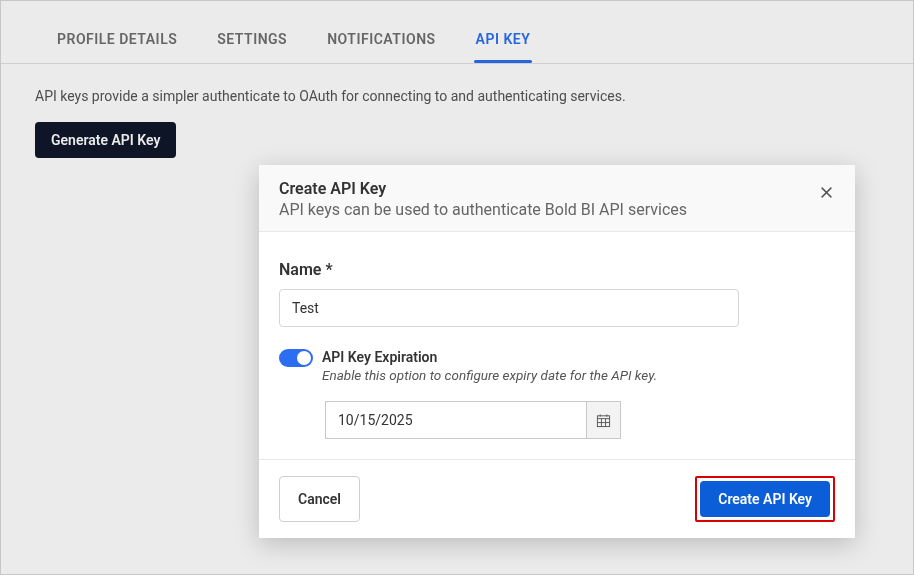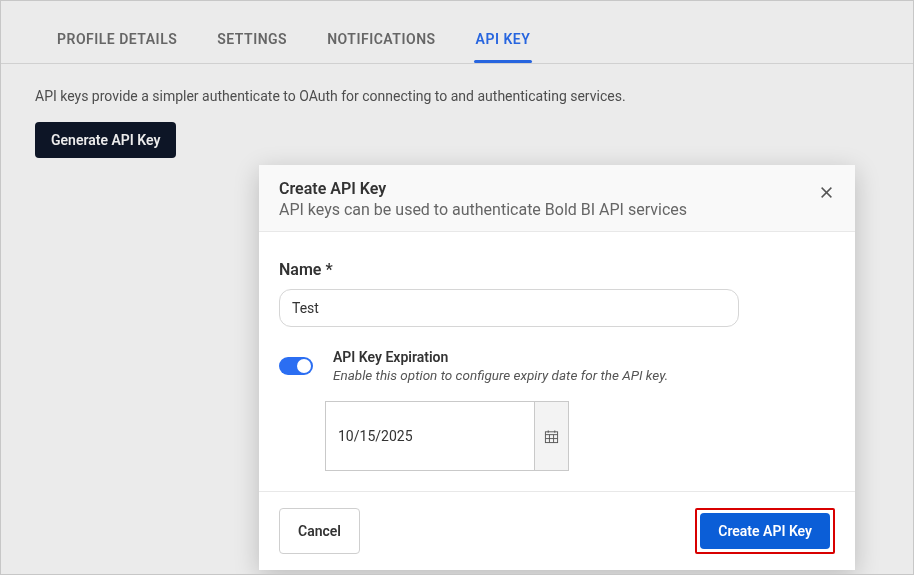--- a/index.html
+++ b/index.html
@@ -12,29 +12,29 @@
     .content { padding: 24px 34px; }
     .desc { color: #555; font-size: 14px; margin-bottom: 18px; }
     .btn-primary { background: #0f172a; color: #fff; border: none; padding: 10px 16px; font-size: 14px; font-weight: 600; border-radius: 4px; cursor: pointer; }
     .modal { position: absolute; left: 258px; top: 164px; width: 596px; background: #fff; box-shadow: 0 6px 24px rgba(0,0,0,0.2); z-index: 10; }
     .modal-head { padding: 14px 20px 12px; border-bottom: 1px solid #e8e8e8; position: relative; background:#f9f9f9;}
     .modal-title { font-size: 16px; font-weight: 600; color: #333; margin-bottom: 2px; }
     .modal-sub { font-size: 16px; color: #666; }
     .close { position: absolute; top: 16px; right: 18px; width: 22px; height: 22px; display: flex; align-items: center; justify-content: center; color: #555; cursor: pointer; font-size: 18px; }
     .modal-body { padding: 28px 20px 20px; }
     .label { font-size: 16px; font-weight: 600; color: #333; margin-bottom: 10px; }
-    .input { width: 460px; padding: 10px 12px; border: 1px solid #d6d6d6; border-radius: 12px; font-size: 14px; color: #333; }
-    .toggle-row { display: flex; align-items: center; gap: 20px; margin-top: 22px; }
+    .input { width: 460px; padding: 10px 12px; border: 1px solid #d6d6d6; border-radius: 4px; font-size: 14px; color: #333; }
+    .toggle-row { display: flex; align-items: flex-start; gap: 9px; margin-top: 22px; }
     .toggle { width: 34px; height: 18px; background: #2B6EF2; border-radius: 10px; position: relative; cursor: pointer; flex-shrink: 0; }
     .toggle::after { content: ''; position: absolute; right: 2px; top: 2px; width: 14px; height: 14px; background: #fff; border-radius: 50%; }
     .toggle-text { }
     .toggle-title { font-size: 14px; font-weight: 600; color: #333; margin-bottom: 2px; }
     .toggle-desc { font-size: 13.5px; color: #555; font-style: italic; }
     .date-wrap { display: flex; margin-top: 18px; margin-left: 46px; }
-    .date-input { width: 210px; padding: 26px 12px; border: 1px solid #c9c9c9; font-size: 14px; color: #333; }
+    .date-input { width: 262px; padding: 10px 12px; border: 1px solid #c9c9c9; font-size: 14px; color: #333; }
     .date-btn { width: 34px; border: 1px solid #c9c9c9; border-left: none; background: #f3f3f3; display: flex; align-items: center; justify-content: center; cursor: pointer; }
     .modal-foot { padding: 16px 20px; border-top: 1px solid #e8e8e8; display: flex; justify-content: space-between; gap: 14px; }
     .btn-secondary { background: #fff; color: #333; border: 1px solid #cfcfcf; padding: 10px 18px; font-size: 14px; font-weight: 600; border-radius: 4px; cursor: pointer; }
     .btn-create { background: #0B5ED7; color: #fff; border: none; padding: 10px 18px; font-size: 14px; font-weight: 600; border-radius: 4px; cursor: pointer; }
     .hl { border: 2px solid #d80000; padding: 3px; border-radius: 2px; }
     .cal-icon { width: 15px; height: 15px; }
   </style>
 </head>
 <body>
 

